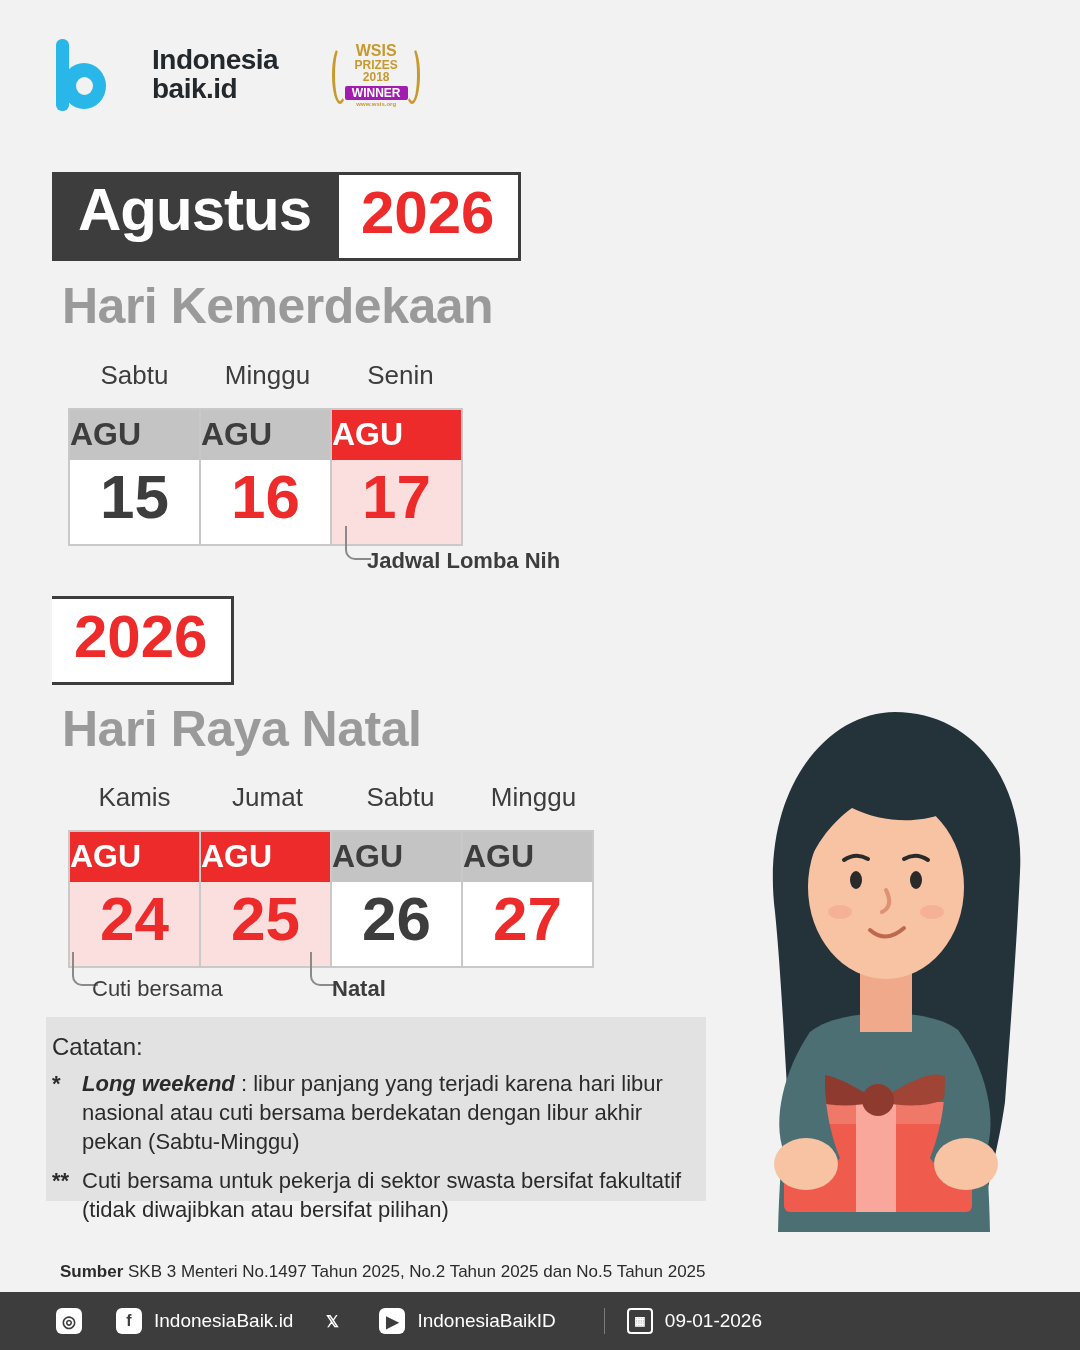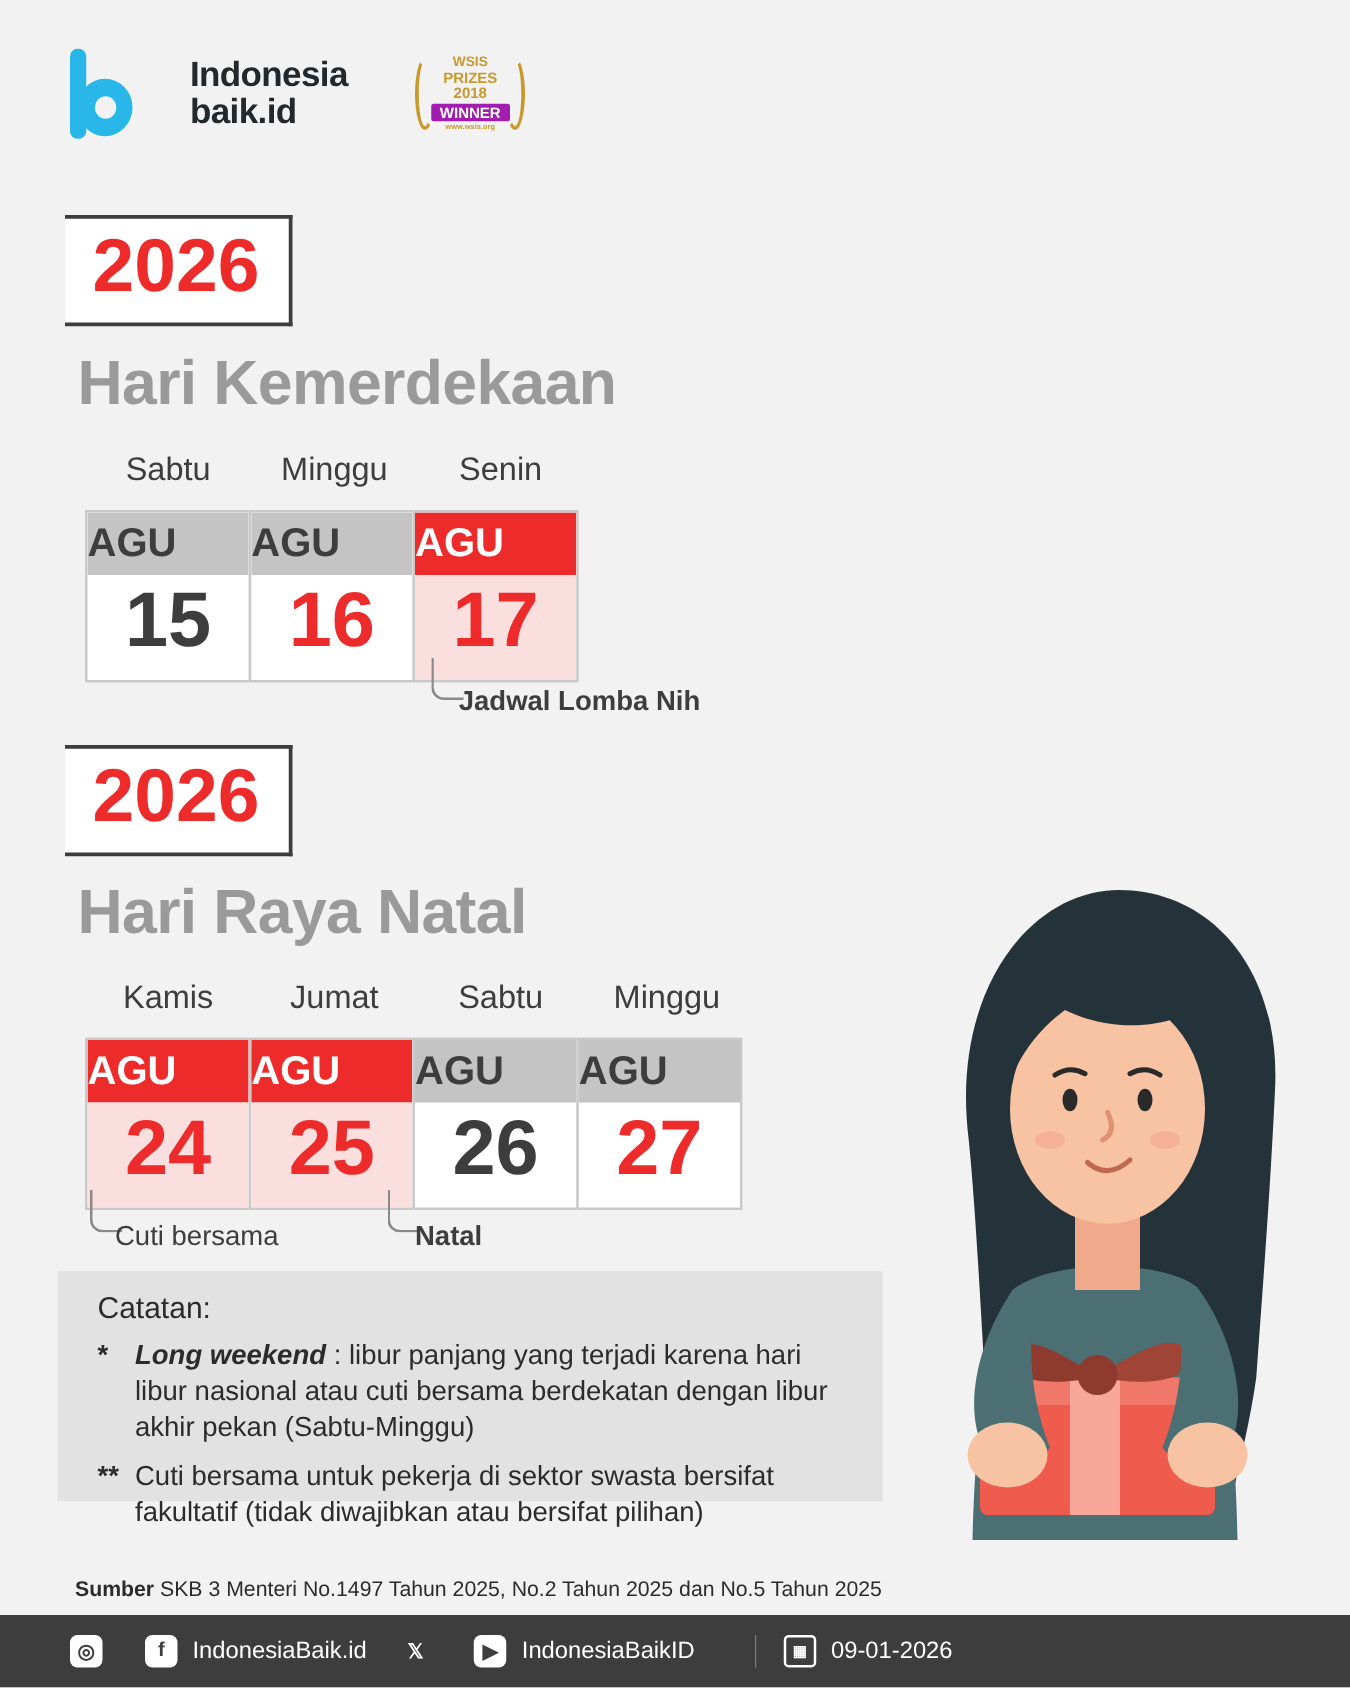--- a/index.html
+++ b/index.html
@@ -32,21 +32,21 @@
   .brand-text .l1, .brand-text .l2 {
     font-size: 28px; font-weight: bold; color: #23282d; letter-spacing: -0.5px;
   }
   .wsis {
     margin-left: 18px; width: 92px; height: 74px; position: relative;
     display: flex; align-items: center; justify-content: center;
   }
   .wsis .inner {
     text-align: center; color: #c8992c; font-weight: bold; line-height: 1.02;
   }
-  .wsis .w1 { font-size: 11px; }
+  .wsis .w1 { font-size: 16px; }
   .wsis .w2 { font-size: 12px; }
   .wsis .w3 { font-size: 12px; }
   .wsis .w4 { font-size: 12px; background:#a21caf; color:#fff; padding:1px 7px; border-radius:2px; margin-top:2px; display:inline-block;}
   .wsis .w5 { font-size: 6px; color:#c8992c; margin-top:1px;}
   .laurel-l, .laurel-r {
     position: absolute; top: 8px; width: 16px; height: 58px;
     border: 3px solid #c8992c; border-radius: 50%;
   }
   .laurel-l { left: 2px; border-right-color: transparent; border-top-color: transparent; }
   .laurel-r { right: 2px; border-left-color: transparent; border-top-color: transparent; }
@@ -92,21 +92,21 @@
   .card.sun .dnum { color: #ee2b2b; }
 
   
   .anno { position: absolute; font-size: 22px; color: #3d3d3d; }
   .anno.bold { font-weight: bold; }
   .leader { position: absolute; width: 26px; height: 34px; border-left: 2px solid #8a8a8a; border-bottom: 2px solid #8a8a8a; border-bottom-left-radius: 10px; }
 
   
   .notes {
     position: absolute; left: 46px; top: 1017px; width: 660px; height: 184px;
-    background: #e2e2e2; padding: 16px 20px 14px 32px;
+    background: #e2e2e2; padding: 16px 20px 14px 6px;
   }
   .notes .title { font-size: 24px; color: #2b2b2b; margin-bottom: 8px; }
   .notes .item { display: flex; font-size: 22px; color: #2b2b2b; line-height: 1.32; margin-bottom: 10px; }
   .notes .mark { width: 30px; flex: none; font-weight: bold; }
   .notes em { font-style: italic; font-weight: bold; }
 
   .source {
     position: absolute; left: 60px; top: 1262px; font-size: 17px; color: #2b2b2b;
   }
   .source b { font-weight: bold; }
@@ -151,20 +151,21 @@
         <div class="w1">WSIS</div>
         <div class="w2">PRIZES</div>
         <div class="w3">2018</div>
         <div class="w4">WINNER</div>
         <div class="w5">www.wsis.org</div>
       </div>
     </div>
   </div>
 
   <div class="banner" style="left:52px; top:172px;">
+    <div class="mon">Agustus</div>
     <div class="yr">2026</div>
   </div>
 
   <div class="subtitle" style="left:62px; top:277px;">Hari Kemerdekaan</div>
 
   <div class="daynames" style="left:68px; top:360px;">
     <span style="width:133px;">Sabtu</span>
     <span style="width:133px;">Minggu</span>
     <span style="width:133px;">Senin</span>
   </div>

